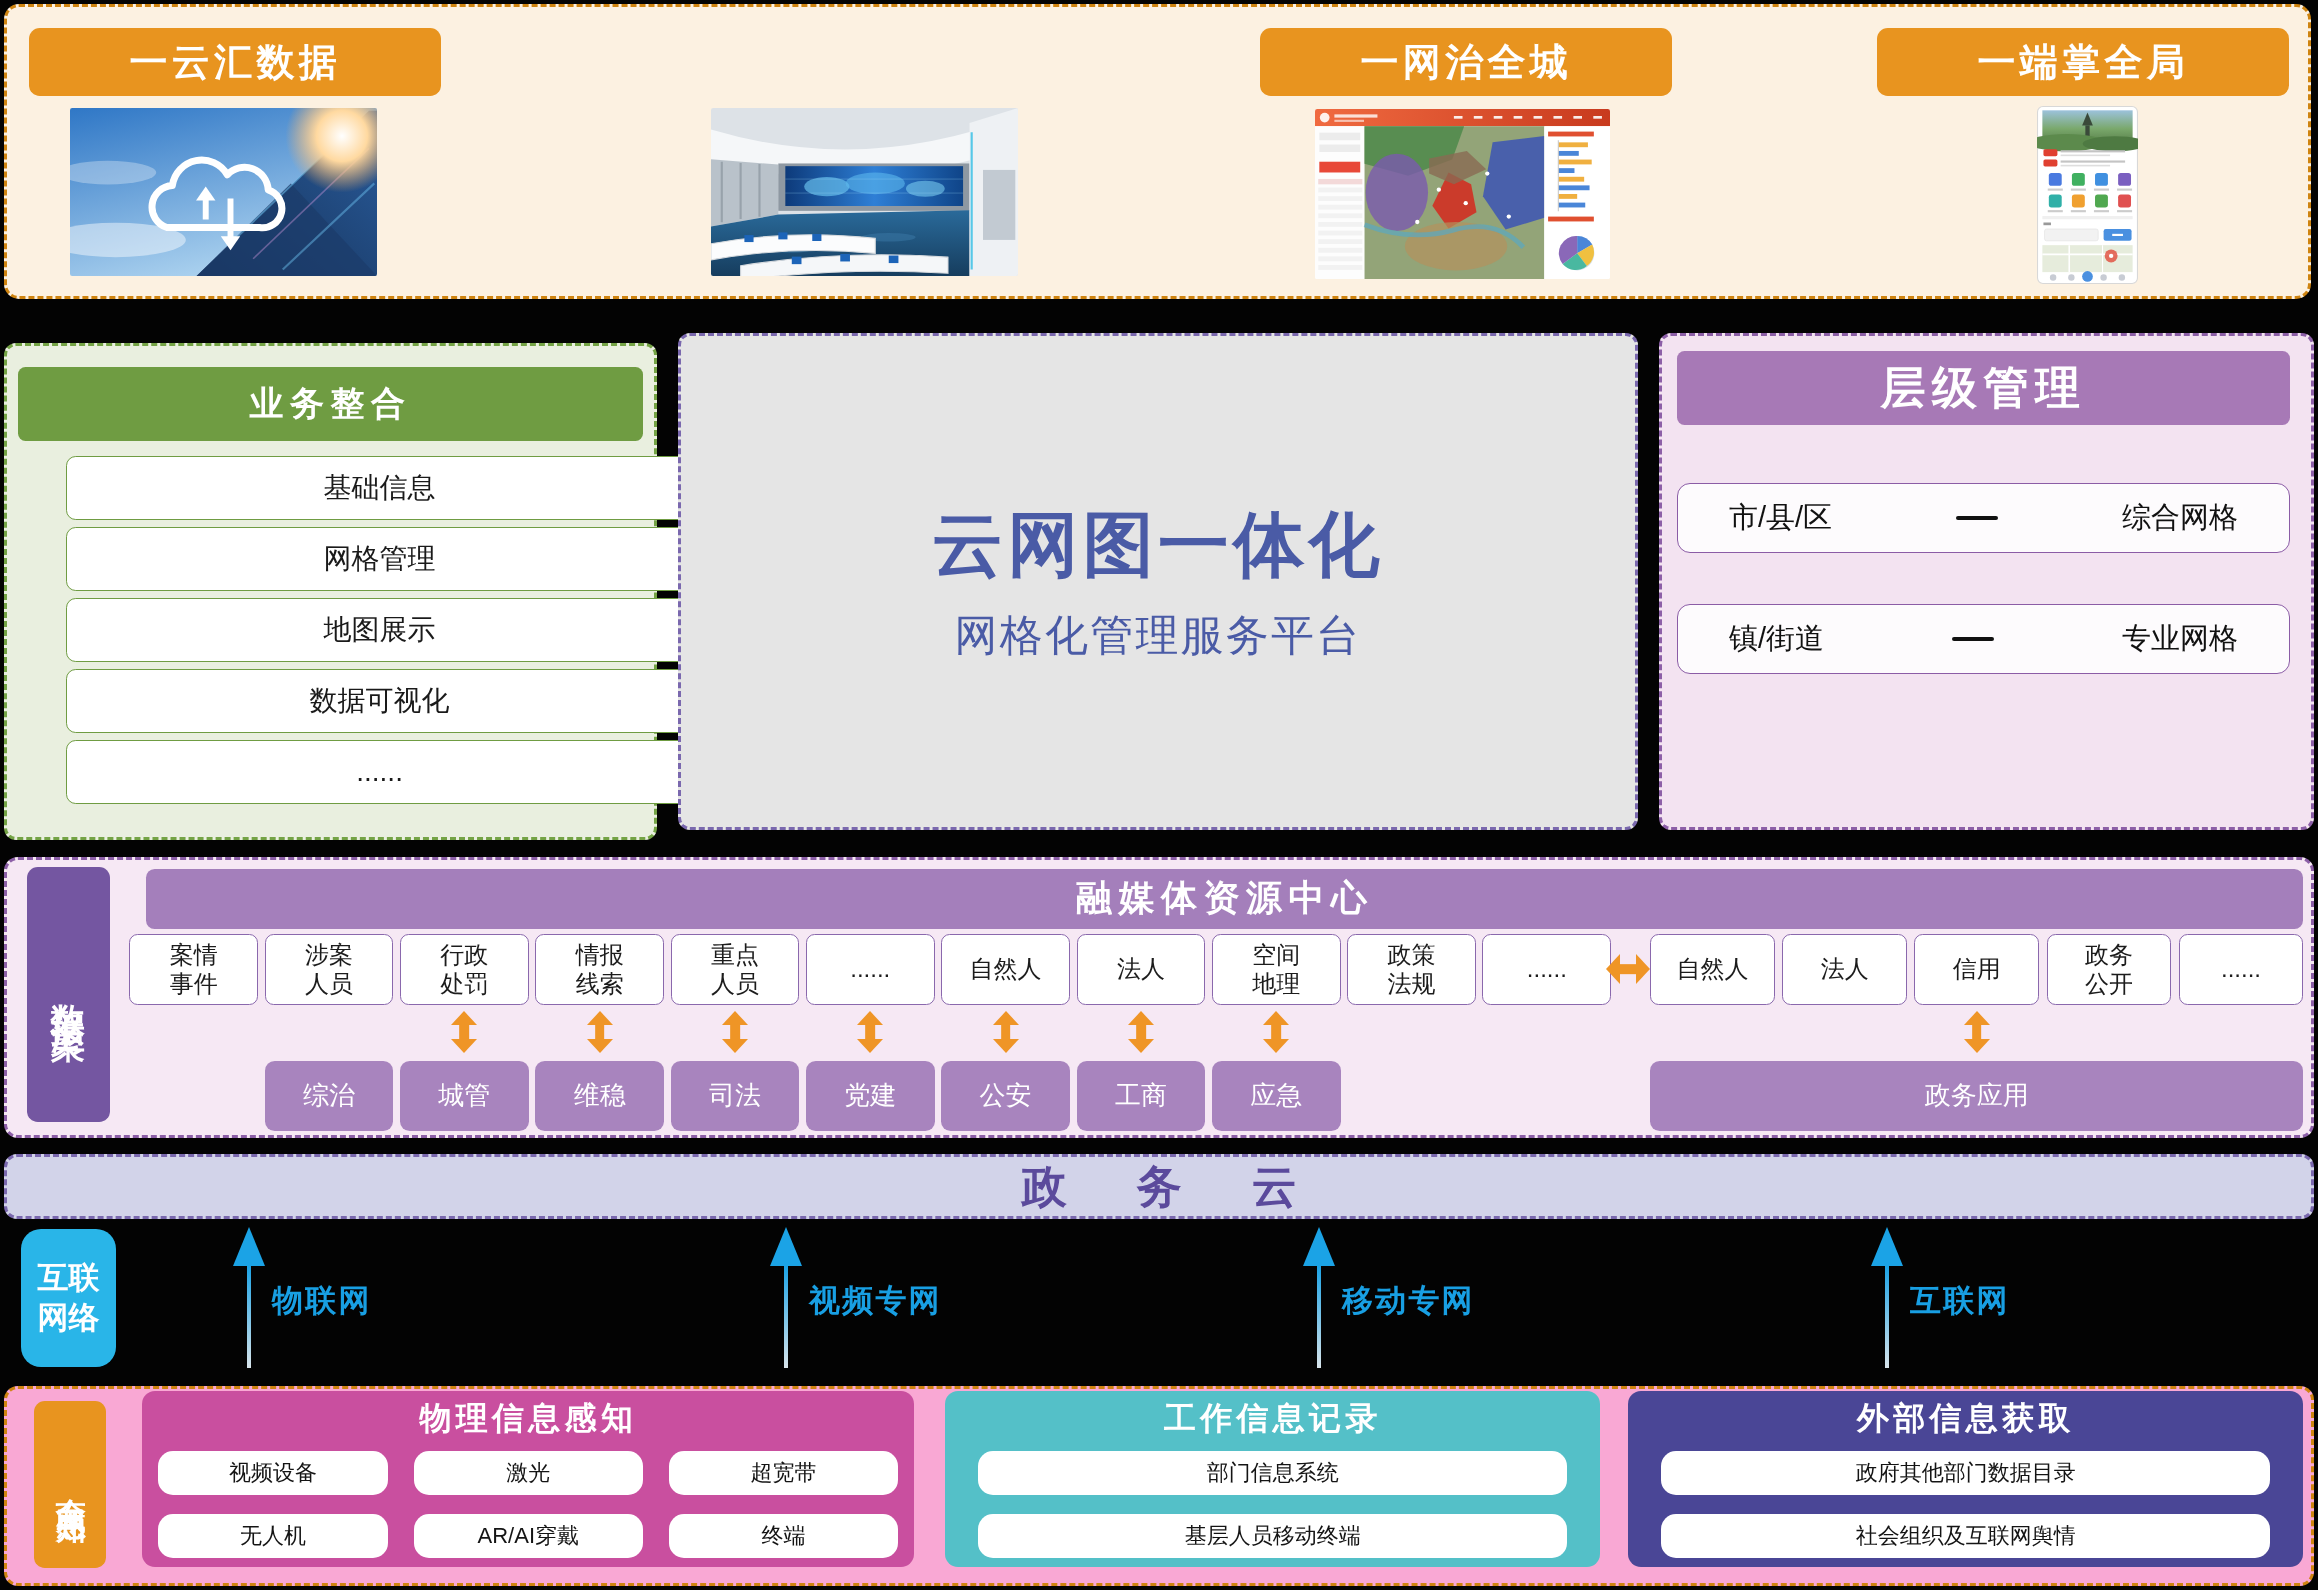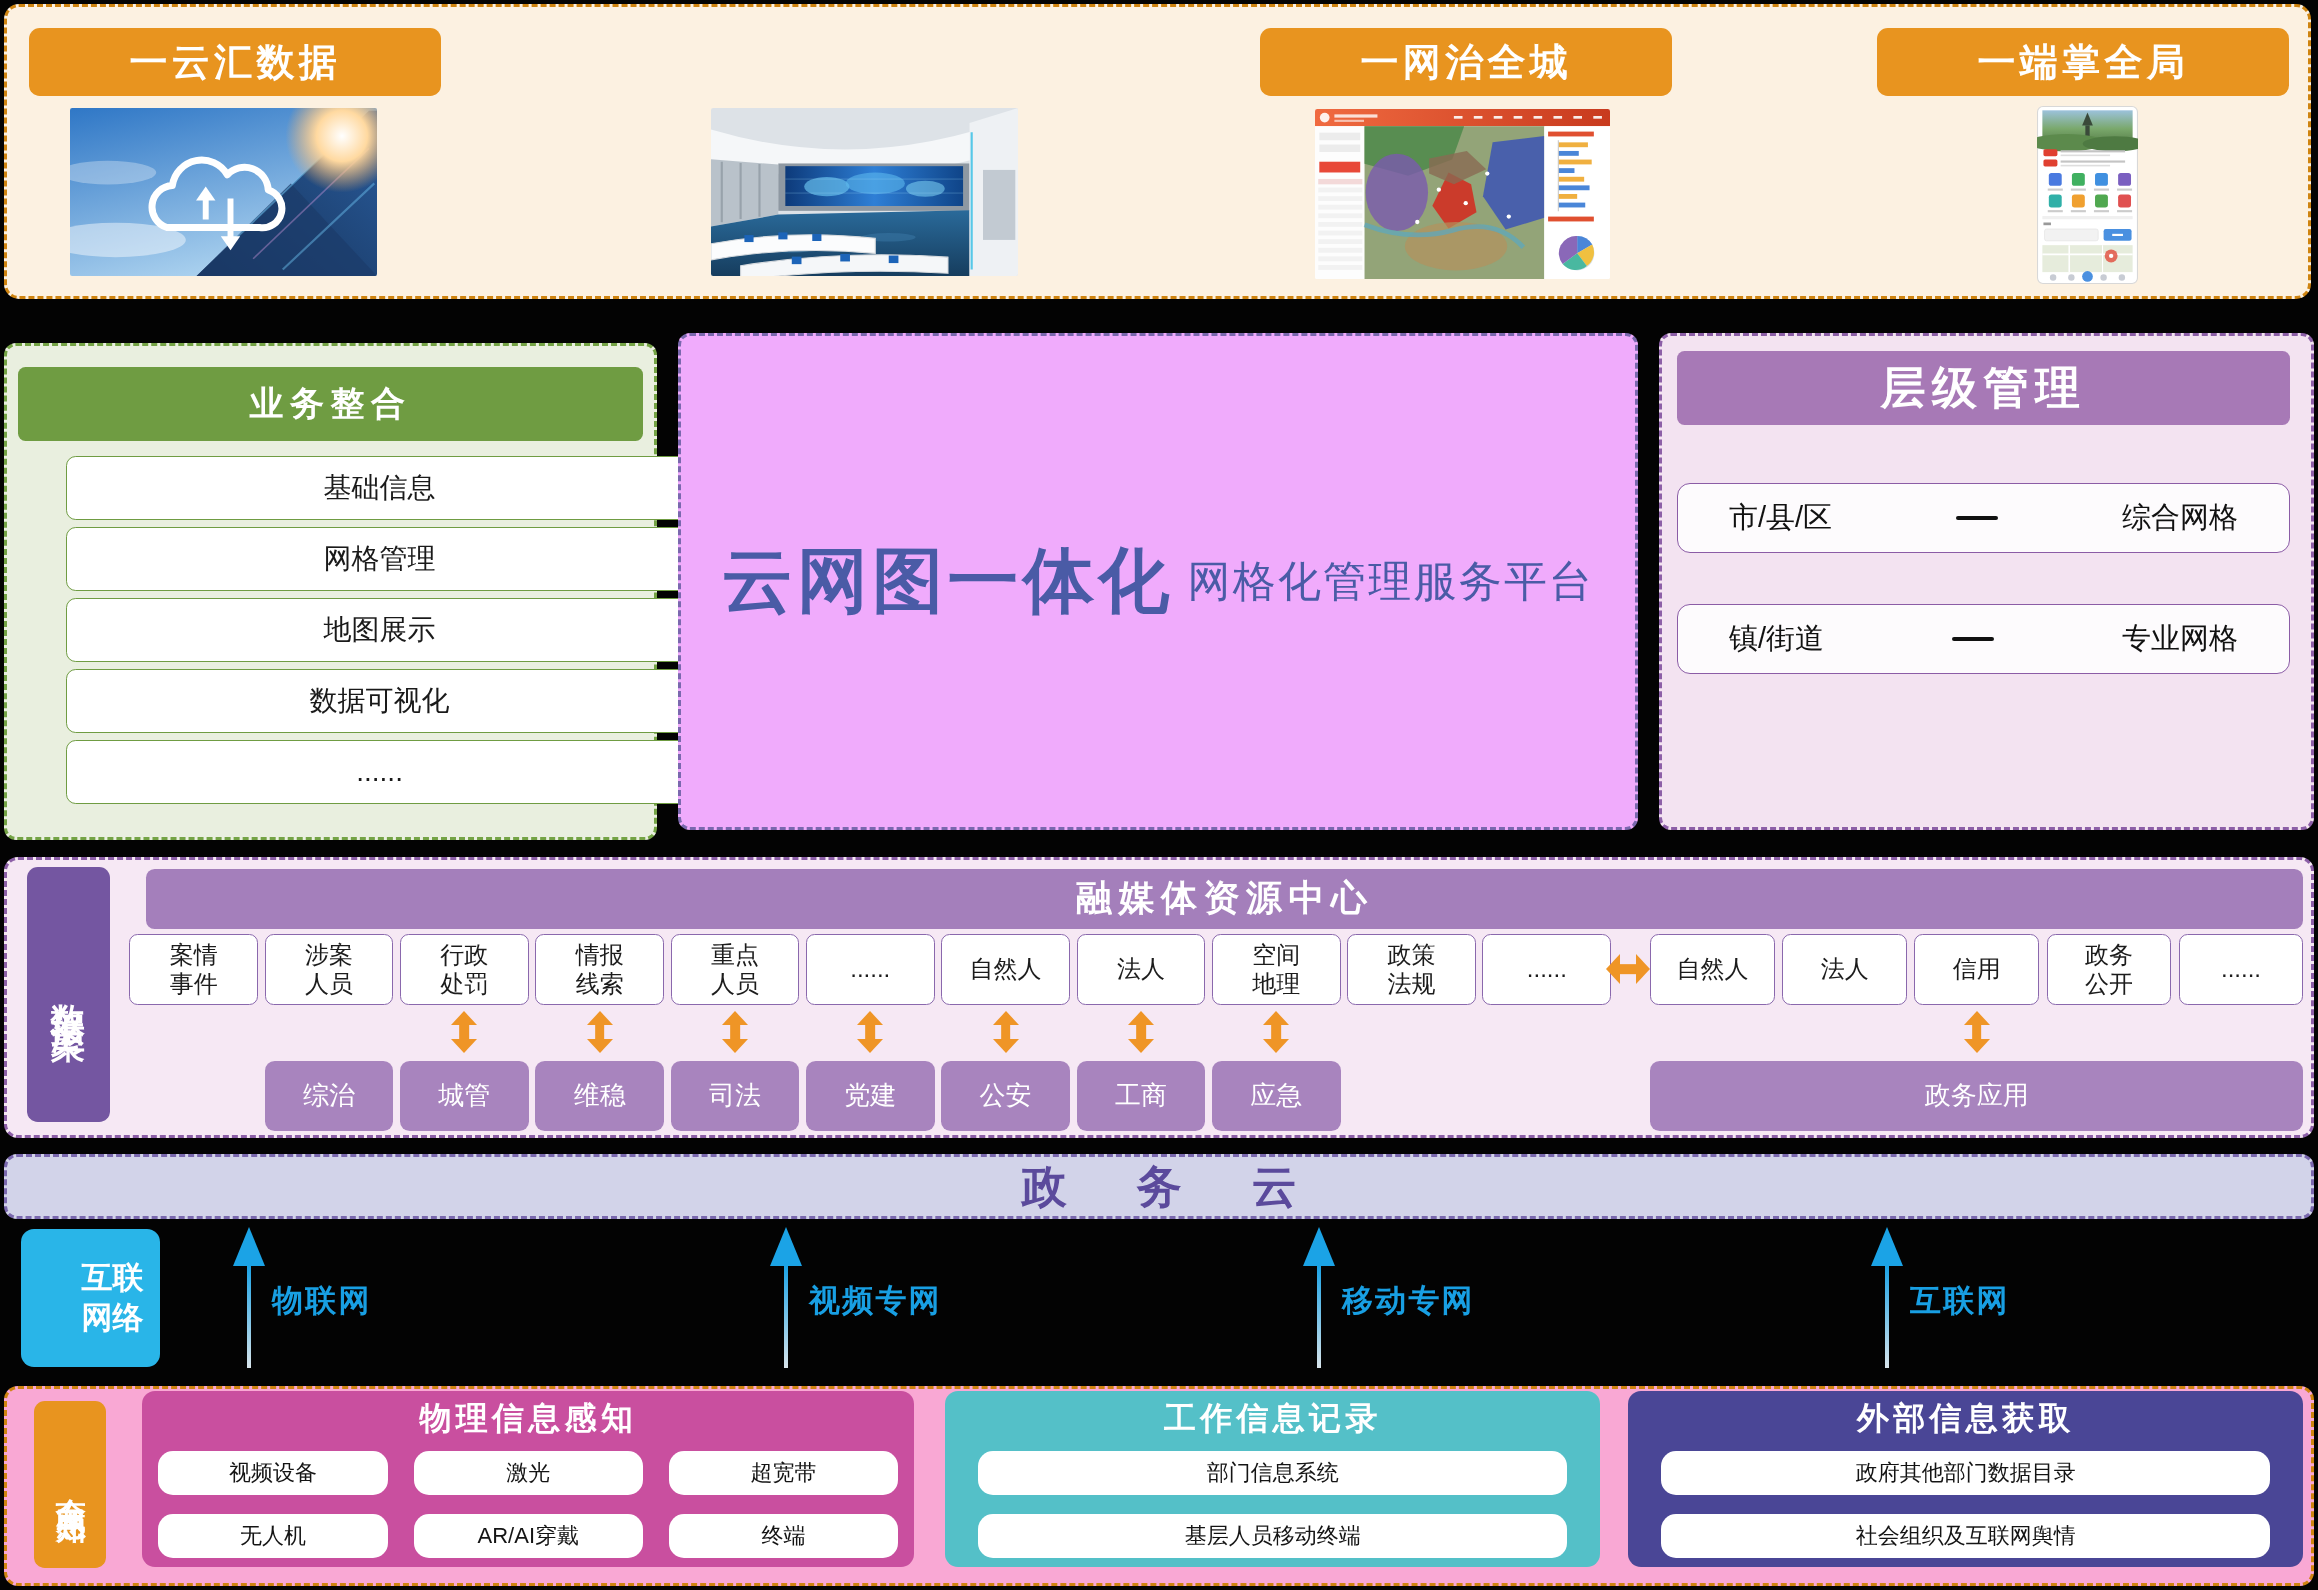--- a/index.html
+++ b/index.html
@@ -17,22 +17,22 @@
   .photo{border-radius:2.2px;overflow:hidden;}
   .photo svg{display:block;width:100%;height:100%;}
 
   
   .panel-green{left:4.3px;top:343px;width:647px;height:491px;background:#e9efdf;
     border:3.2px dashed #74a345;border-radius:12px;}
   .hdr-green{left:10.8px;top:20.5px;width:625px;height:74px;background:#6f9c42;border-radius:7.5px;
     color:#fff;font-size:34px;font-weight:bold;letter-spacing:6.5px;}
   .row-green{left:10.8px;width:625px;height:62px;background:#fff;border:1.6px solid #6f9c42;
     border-radius:9.7px;font-size:28px;color:#1a1a1a;margin-left:48px;}
-  .panel-center{left:678px;top:333px;width:954px;height:491px;background:#f0abfc;
-    border:3.2px dashed #7a68ae;border-radius:12px;display:flex;flex-direction:row;
+  .panel-center{left:678px;top:333px;width:954px;height:491px;background:#e5e5e5;
+    border:3.2px dashed #7a68ae;border-radius:12px;display:flex;flex-direction:column;
     align-items:center;justify-content:center;gap:14px;}
   .center-title{font-size:71px;font-weight:bold;color:#4a5ba6;letter-spacing:4.3px;}
   .center-sub{font-size:43px;color:#4a5ba6;letter-spacing:2.2px;}
   .panel-pinkR{left:1659px;top:333px;width:649px;height:491px;background:#f3e3f1;
     border:3.2px dashed #8c5fa7;border-radius:12px;}
   .hdr-purple{left:15px;top:15px;width:613px;height:74px;background:#a779b6;border-radius:7.5px;
     color:#fff;font-size:45px;font-weight:bold;letter-spacing:6.5px;}
   .row-hier{left:15px;width:613px;height:70px;background:#fdfbfd;border:1.6px solid #8b5ca6;
     border-radius:13px;display:flex;align-items:center;justify-content:space-between;
     padding:0 51px;box-sizing:border-box;font-size:29px;color:#111;}
@@ -67,22 +67,22 @@
     border:15px solid transparent;border-right:none;border-left:14px solid #ef9526;}
   .oarrow-h .bar{position:absolute;left:13px;right:13px;top:50%;height:9.7px;
     transform:translateY(-50%);background:#ef9526;}
 
   
   .cloud-bar{left:4.3px;top:1154px;width:2304px;height:59px;background:#d2d3e9;
     border:3.2px dashed #7a68ae;border-radius:13px;}
   .cloud-bar span{font-size:45px;font-weight:bold;color:#5b4a9c;letter-spacing:70px;margin-left:70px;}
 
   
-  .net-tab{left:21px;top:1229px;width:95px;height:138px;background:#29b5e8;border-radius:13px;
-    color:#fff;font-size:31px;font-weight:bold;line-height:1.3;text-align:center;padding-left:44px;}
+  .net-tab{left:21px;top:1229px;width:95px;height:138px;background:#29b5e8;border-radius:20px;
+    color:#fff;font-size:31px;font-weight:bold;line-height:1.3;text-align:center;}
   .net-arrow{position:absolute;top:1227px;width:34px;height:141px;}
   .net-arrow .head{width:0;height:0;margin:0 auto;
     border-left:16px solid transparent;border-right:16px solid transparent;
     border-bottom:39px solid #1ba3e6;}
   .net-arrow .tail{width:3.2px;height:102px;margin:0 auto;
     background:linear-gradient(to bottom,#1ba3e6,rgba(235,248,255,.92));}
   .net-label{position:absolute;top:1280px;font-size:31px;font-weight:bold;color:#189fe3;letter-spacing:2.2px;}
 
   
   .panel-bottom{left:4.3px;top:1386px;width:2304px;height:194px;background:#f9a8d4;

